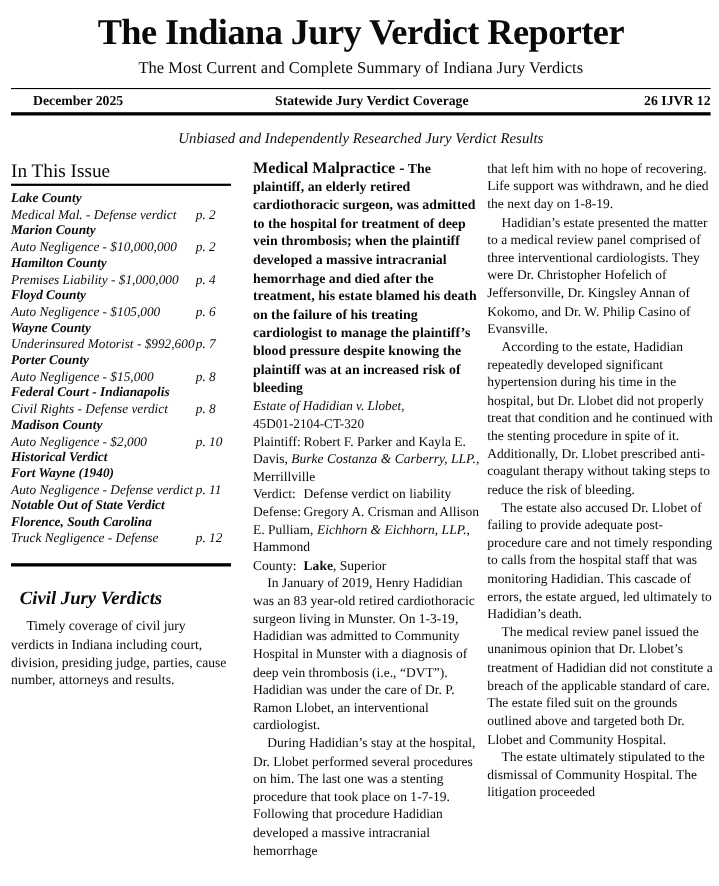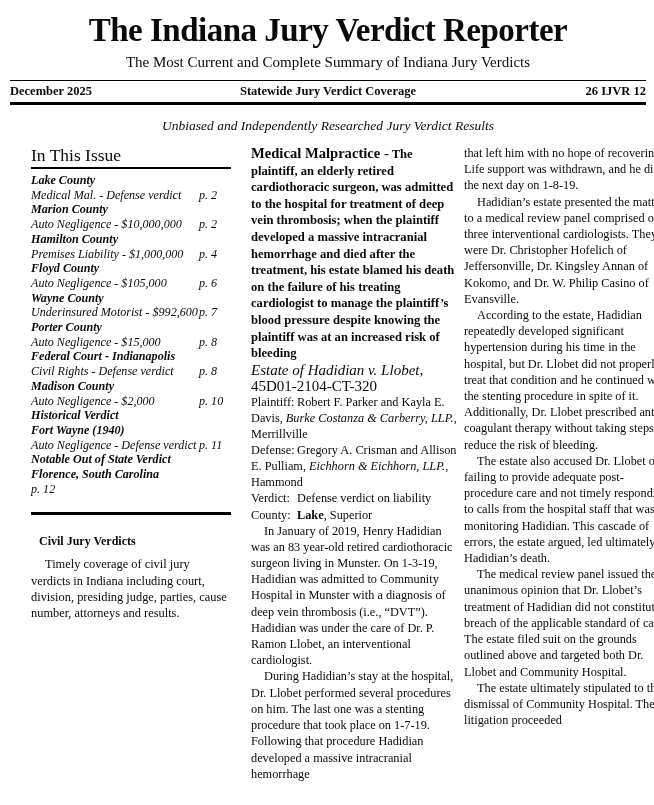--- a/index.html
+++ b/index.html
@@ -5,49 +5,49 @@
   * { margin:0; padding:0; box-sizing:border-box; }
   html,body { width:654px; height:805px; background:#ffffff; overflow:hidden; }
   body { font-family:"Liberation Serif", serif; color:#0a0a0a; }
   .page { width:654px; height:805px; padding:0 8px 0 10px; }
 
   
   .title { font-size:33px; font-weight:bold; text-align:center; padding-top:12px; letter-spacing:-0.5px; }
   .subtitle { font-size:15px; text-align:center; margin-top:5px; }
   .rule-thin { border-top:1.5px solid #000; margin-top:9px; }
   .dateline { display:flex; align-items:baseline; font-weight:bold; font-size:12.5px; padding:3px 0 3px; }
-  .dateline .dl-left { width:30%; text-align:left; }
+  .dateline .dl-left { width:30%; text-align:left;margin-left:20px; }
   .dateline .dl-center { width:40%; text-align:center; }
   .dateline .dl-right { width:30%; text-align:right; }
   .rule-thick { border-top:3px solid #000; }
   .tagline { text-align:center; font-style:italic; font-size:13.5px; margin-top:13px; }
 
   
-  .cols { display:flex; margin-top:11px;margin-left:21px; }
+  .cols { display:flex; margin-top:11px; }
   .col-left  { width:200px; flex:none; }
   .col-mid   { width:206px; flex:none; margin-left:20px; }
   .col-right { width:206px; flex:none; margin-left:7px; }
 
   
   .toc-heading { font-size:17.5px; padding-bottom:1px; border-bottom:2.5px solid #000; }
   .toc { font-size:12.1px; line-height:14.7px; margin-top:4px;font-style:italic; }
   .toc-county { font-weight:bold; }
   .toc-case { display:flex; }
   .toc-case-text { flex:1 1 auto; }
   .toc-page { width:32px; flex:none; }
   .toc-endrule { border-top:3px solid #000; margin-top:16px; }
 
   
-  .about-heading { font-weight:bold; font-size:12px; margin:19px 0 0 8px; }
+  .about-heading { font-weight:bold; font-size:17px; margin:19px 0 0 8px;font-style:italic; }
   .about-body { font-size:12.4px; line-height:16.2px; margin-top:7px; text-indent:14px; }
 
   
   .headline { font-weight:bold; font-size:12.6px; line-height:16.6px; }
   .headline-lead { font-size:14.6px; }
-  .case-line { font-size:15px; line-height:16.1px; }
+  .case-line { font-size:12px; line-height:16.1px; }
   .case-name { font-style:italic; }
   .detail { font-size:12.3px; line-height:16.1px; }
   .detail-label { display:inline-block; min-width:46px; }
   .firm { font-style:italic; }
   .bold { font-weight:bold; }
   .body-para { font-size:12.3px; line-height:16.2px; text-indent:13px; }
   .body-para.noindent { text-indent:0; }
 </style>
 </head>
 <body>
@@ -141,42 +141,43 @@
           <div class="toc-case">
             <span class="toc-case-text">Auto Negligence - Defense verdict</span>
             <span class="toc-page">p. 11</span>
           </div>
         </div>
 
         <div>
           <div class="toc-county">Notable Out of State Verdict</div>
           <div class="toc-county">Florence, South Carolina</div>
           <div class="toc-case">
+            <span class="toc-case-text">Truck Negligence - Defense</span>
             <span class="toc-page">p. 12</span>
           </div>
         </div>
 
       </div>
       <div class="toc-endrule"></div>
 
       <div class="about-heading">Civil Jury Verdicts</div>
       <p class="about-body">Timely coverage of civil jury verdicts in Indiana including court, division, presiding judge, parties, cause number, attorneys and results.</p>
     </div>
 
     <div class="col-mid">
       <p class="headline"><span class="headline-lead">Medical Malpractice -</span> <span>The plaintiff, an elderly retired cardiothoracic surgeon, was admitted to the hospital for treatment of deep vein thrombosis; when the plaintiff developed a massive intracranial hemorrhage and died after the treatment, his estate blamed his death on the failure of his treating cardiologist to manage the plaintiff’s blood pressure despite knowing the plaintiff was at an increased risk of bleeding</span></p>
 
       <div class="case-line case-name">Estate of Hadidian v. Llobet,</div>
       <div class="case-line">45D01-2104-CT-320</div>
 
       <p class="detail"><span class="detail-label">Plaintiff:</span><span>Robert F. Parker and Kayla E. Davis, </span><span class="firm">Burke Costanza &amp; Carberry, LLP.</span><span>, Merrillville</span></p>
 
+      <p class="detail"><span class="detail-label">Verdict:</span><span>Defense verdict on liability</span></p>
+
       <p class="detail"><span class="detail-label">Defense:</span><span>Gregory A. Crisman and Allison E. Pulliam, </span><span class="firm">Eichhorn &amp; Eichhorn, LLP.</span><span>, Hammond</span></p>
-
-      <p class="detail"><span class="detail-label">Verdict:</span><span>Defense verdict on liability</span></p>
 
       <p class="detail"><span class="detail-label">County:</span><span class="bold">Lake</span><span>, Superior</span></p>
 
 
       <p class="body-para">In January of 2019, Henry Hadidian was an 83 year-old retired cardiothoracic surgeon living in Munster. On 1-3-19, Hadidian was admitted to Community Hospital in Munster with a diagnosis of deep vein thrombosis (i.e., “DVT”). Hadidian was under the care of Dr. P. Ramon Llobet, an interventional cardiologist.</p>
       <p class="body-para">During Hadidian’s stay at the hospital, Dr. Llobet performed several procedures on him. The last one was a stenting procedure that took place on 1-7-19. Following that procedure Hadidian developed a massive intracranial hemorrhage</p>
     </div>
 
     <div class="col-right">
       <p class="body-para noindent">that left him with no hope of recovering. Life support was withdrawn, and he died the next day on 1-8-19.</p>

